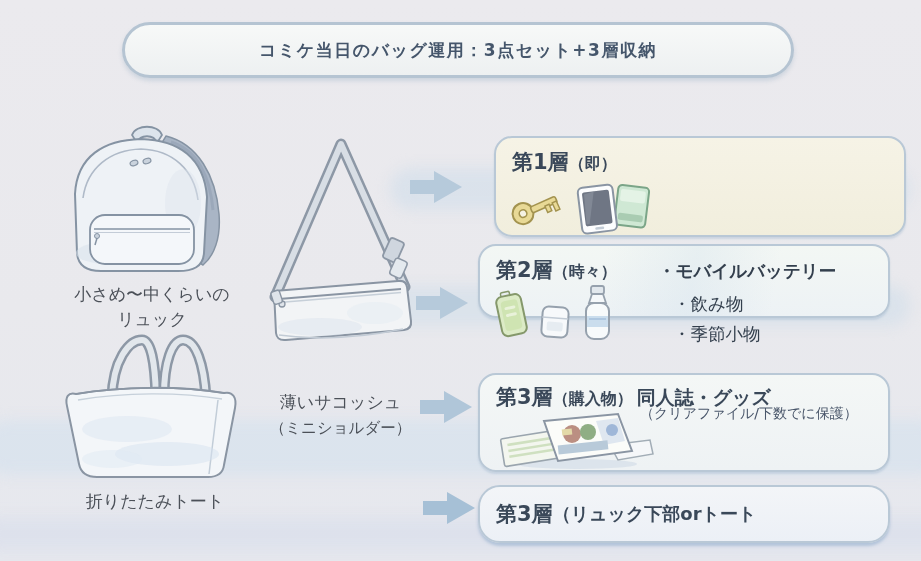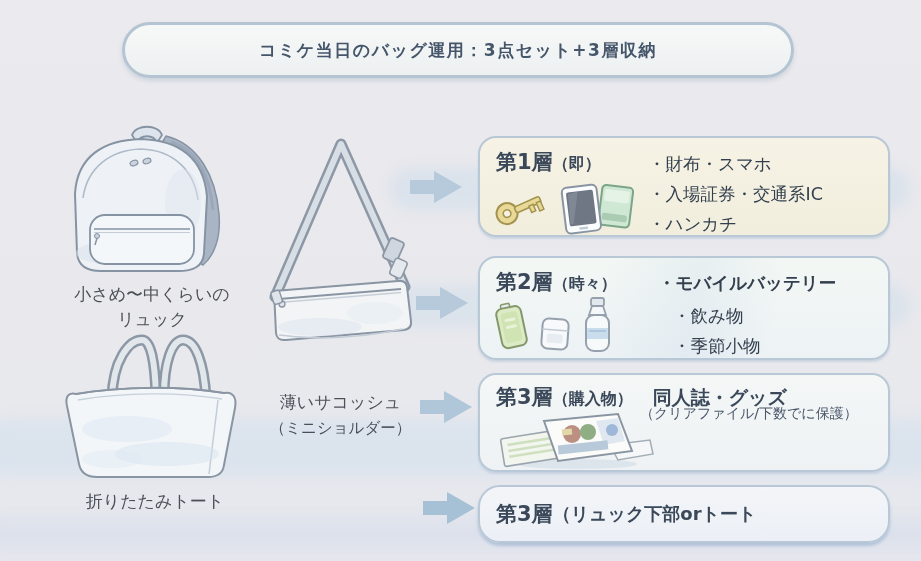--- a/index.html
+++ b/index.html
@@ -27,32 +27,32 @@
   .bag-label{position:absolute;text-align:center;color:#4b5058;font-size:17px;line-height:25px;white-space:nowrap;font-family:Liberation Serif, serif;}
   .bag-label .sub{font-size:15.5px;}
 
   .arrow{position:absolute;width:52px;height:38px;}
 
   .layer-box{
     position:absolute;box-sizing:border-box;left:478px;width:412px;
     border:2px solid #b9c8d6;border-radius:18px;
     box-shadow:0 2px 2px rgba(150,175,200,.35);
   }
-  #box1{top:136px;height:101px;background:linear-gradient(180deg,#f6f3e6,#f1eedd);}
-  #box2{top:256px;height:104px;background:
+  #box1{top:136px;height:101px;background:linear-gradient(180deg,#f6f3e6,#f1eedd);margin-left:16px;}
+  #box2{top:244px;height:74px;background:
         linear-gradient(100deg,rgba(255,255,255,0) 30%,rgba(190,212,230,.22) 52%,rgba(255,255,255,0) 72%),
         linear-gradient(180deg,#f3f7f4,#edf2f5);}
   #box3{top:373px;height:99px;background:linear-gradient(180deg,#f4f7f6,#eef2f4);}
   #box4{top:485px;height:58px;border-radius:22px;background:linear-gradient(180deg,#f3f5f8,#ecf0f6);
         box-shadow:0 3px 3px rgba(135,165,200,.5);}
 
   .bx-heading{position:absolute;left:16px;top:10px;white-space:nowrap;color:#3a4859;}
   .h-big{font-size:21px;font-weight:bold;}
   .h-q{font-size:16px;font-weight:600;}
-  .h-inline{font-size:19px;font-weight:600;margin-left:20px;}
+  .h-inline{font-size:19px;font-weight:600;margin-left:4px;}
   .bullet-col{position:absolute;font-size:17.5px;color:#333f4d;white-space:nowrap;line-height:30px;}
   .bullet-one{position:absolute;font-size:17.5px;color:#333f4d;white-space:nowrap;}
   .note{position:absolute;left:160px;top:30px;font-size:14px;color:#49566a;white-space:nowrap;}
   .icons-row{position:absolute;display:flex;align-items:flex-end;gap:6px;}
   #box4 .row{display:flex;align-items:center;height:100%;padding-left:16px;white-space:nowrap;color:#3a4859;}
 </style>
 </head>
 <body>
 
 <div class="canvas">
@@ -147,25 +147,20 @@
   <div class="arrow" style="left:423px;top:489px;">
     <svg width="52" height="38" viewBox="0 0 52 38">
         <path d="M0 12 H24 V3 L52 19 L24 35 V26 H0 Z" fill="#a6c0d6"></path>
       </svg>
   </div>
 
   <div class="layer-box" id="box1">
     <div class="bx-heading">
       <span class="h-big">第1層</span><span class="h-q">（即）</span>
     </div>
-    <div class="bullet-col" style="left:168px;top:11px;">
-      <div>・財布・スマホ</div>
-      <div>・入場証券・交通系IC</div>
-      <div>・ハンカチ</div>
-    </div>
     <div class="icons-row" style="left:14px;top:42px;">
       <svg width="56" height="44" viewBox="0 0 56 44">
         <g transform="rotate(-24 22 22)">
           <circle cx="14" cy="18" r="10.5" fill="#e8d996" stroke="#a3934f" stroke-width="2"></circle>
           <circle cx="14" cy="18" r="3.8" fill="#f5f2e3" stroke="#a3934f" stroke-width="1.6"></circle>
           <rect x="23" y="15" width="27" height="6.5" rx="2" fill="#e8d996" stroke="#a3934f" stroke-width="1.6"></rect>
           <rect x="37" y="20" width="4.5" height="7" fill="#e8d996" stroke="#a3934f" stroke-width="1.4"></rect>
           <rect x="45" y="20" width="4.5" height="9" fill="#e8d996" stroke="#a3934f" stroke-width="1.4"></rect>
         </g>
       </svg>

